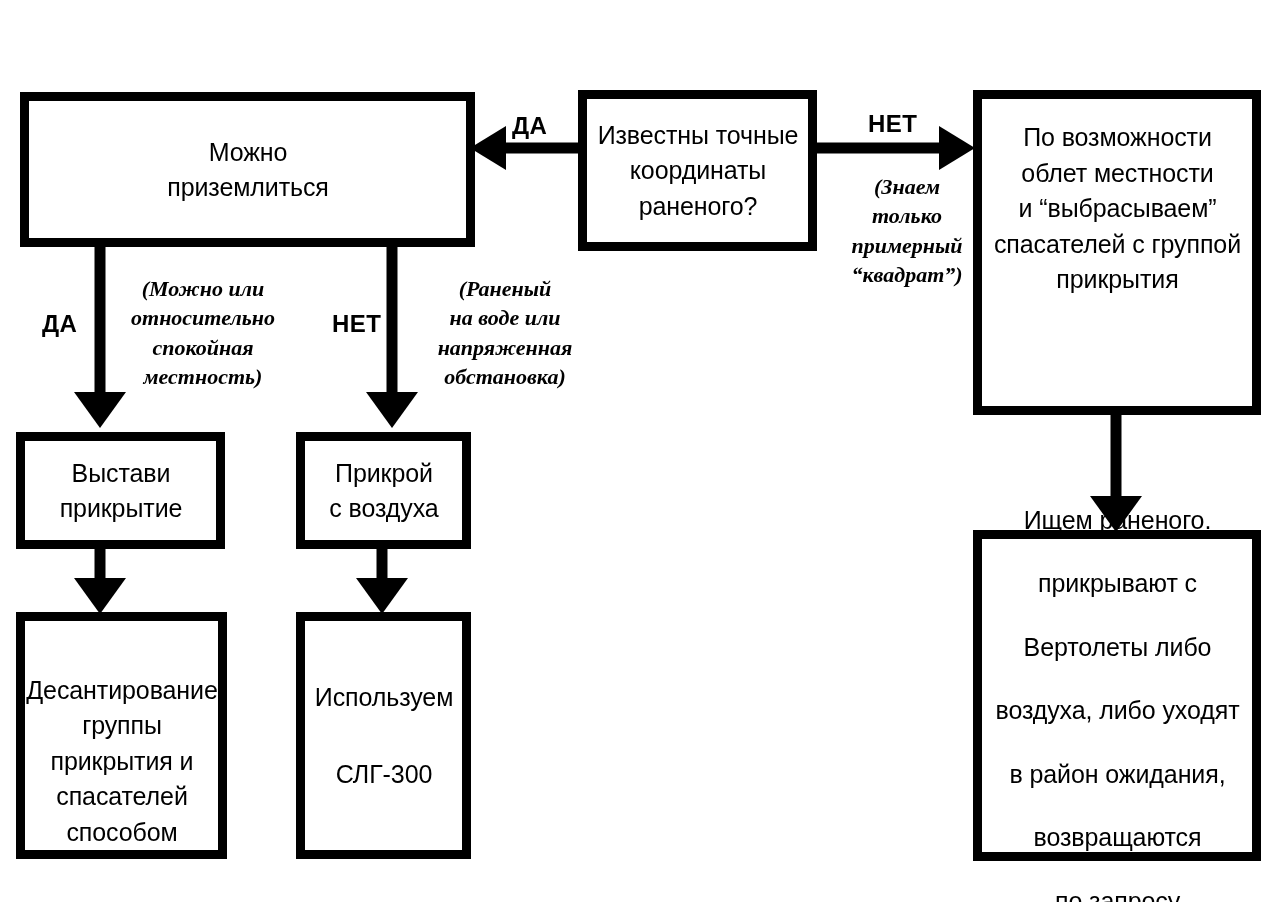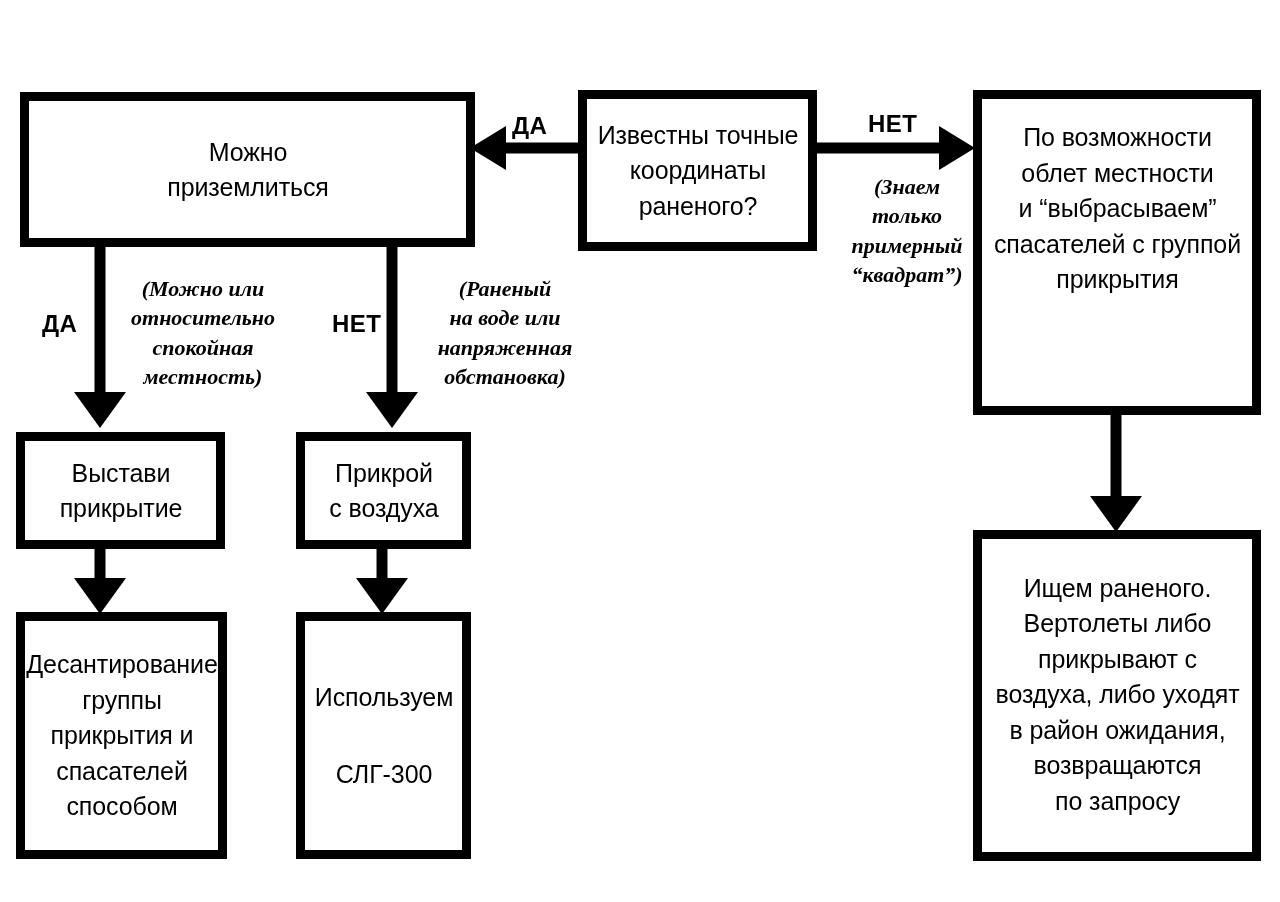--- a/index.html
+++ b/index.html
@@ -165,37 +165,37 @@
   <div class="node-label" style="left:20px; top:436px; width:202px; height:110px;">
     <span>Выстави</span>
     <span>прикрытие</span>
   </div>
 
   <div class="node-label" style="left:300px; top:436px; width:168px; height:110px;">
     <span>Прикрой</span>
     <span>с воздуха</span>
   </div>
 
-  <div class="node-label" style="left:20px; top:622px; width:204px; height:228px;">
+  <div class="node-label" style="left:20px; top:622px; width:204px; height:228px;justify-content:flex-end;">
     <span>Десантирование</span>
     <span>группы</span>
     <span>прикрытия и</span>
     <span>спасателей</span>
     <span>способом</span>
   </div>
 
   <div class="node-label" style="left:300px; top:616px; width:168px; height:240px;gap:42px;">
     <span>Используем</span>
     <span>СЛГ-300</span>
   </div>
 
-  <div class="node-label" style="left:977px; top:534px; width:281px; height:322px;">
+  <div class="node-label" style="left:977px; top:550px; width:281px; height:322px;gap:28px;">
     <span>Ищем раненого.</span>
+    <span>прикрывают с</span>
     <span>Вертолеты либо</span>
-    <span>прикрывают с</span>
     <span>воздуха, либо уходят</span>
     <span>в район ожидания,</span>
     <span>возвращаются</span>
     <span>по запросу</span>
   </div>
 
   <div class="edge-label" style="left:512px; top:112px;">ДА</div>
 
   <div class="edge-label" style="left:868px; top:110px;">НЕТ</div>
 

